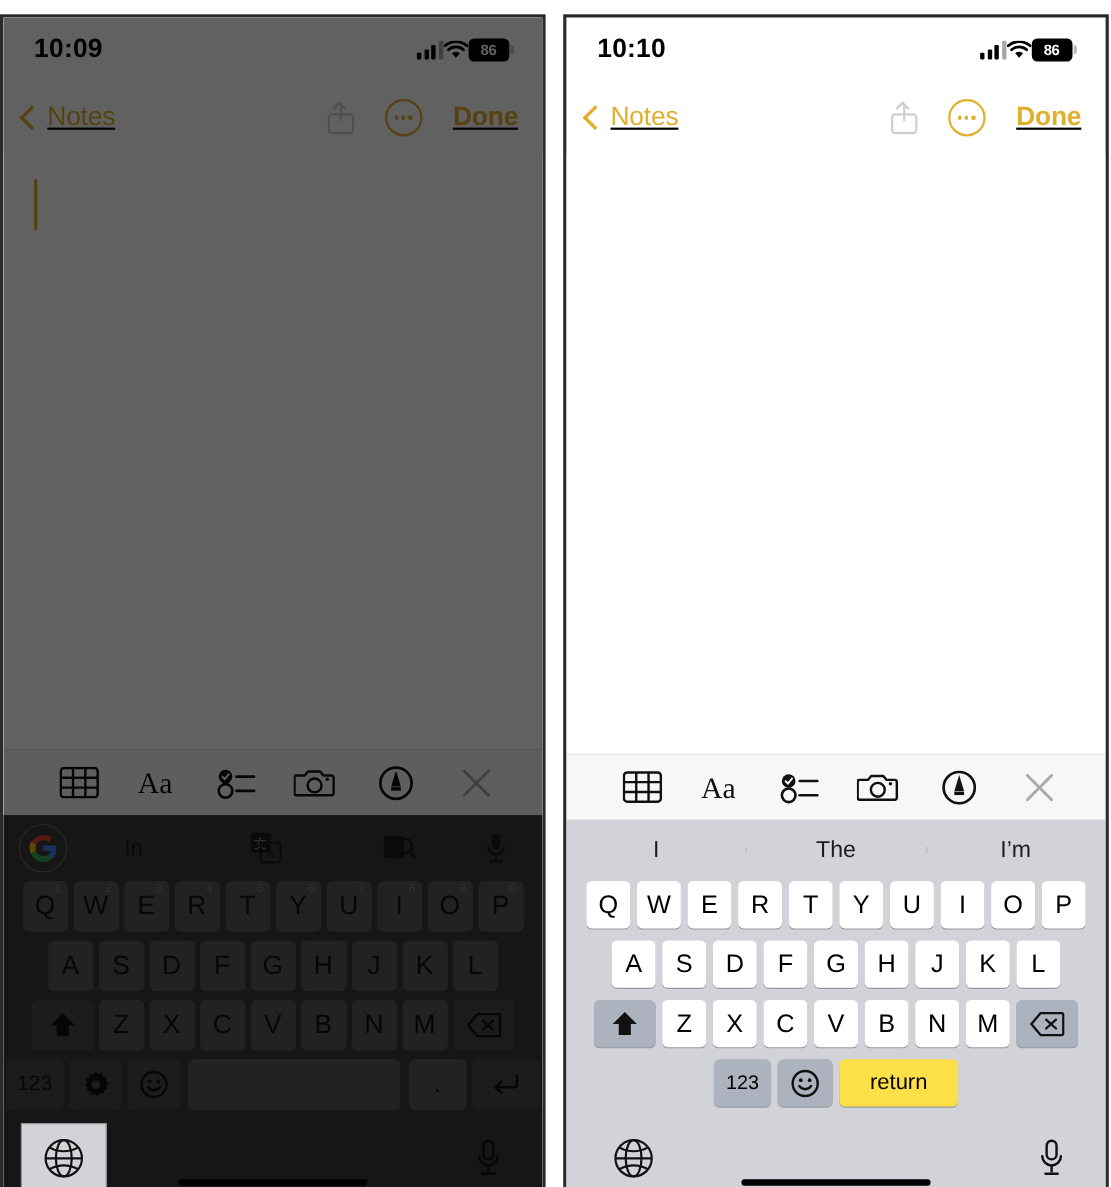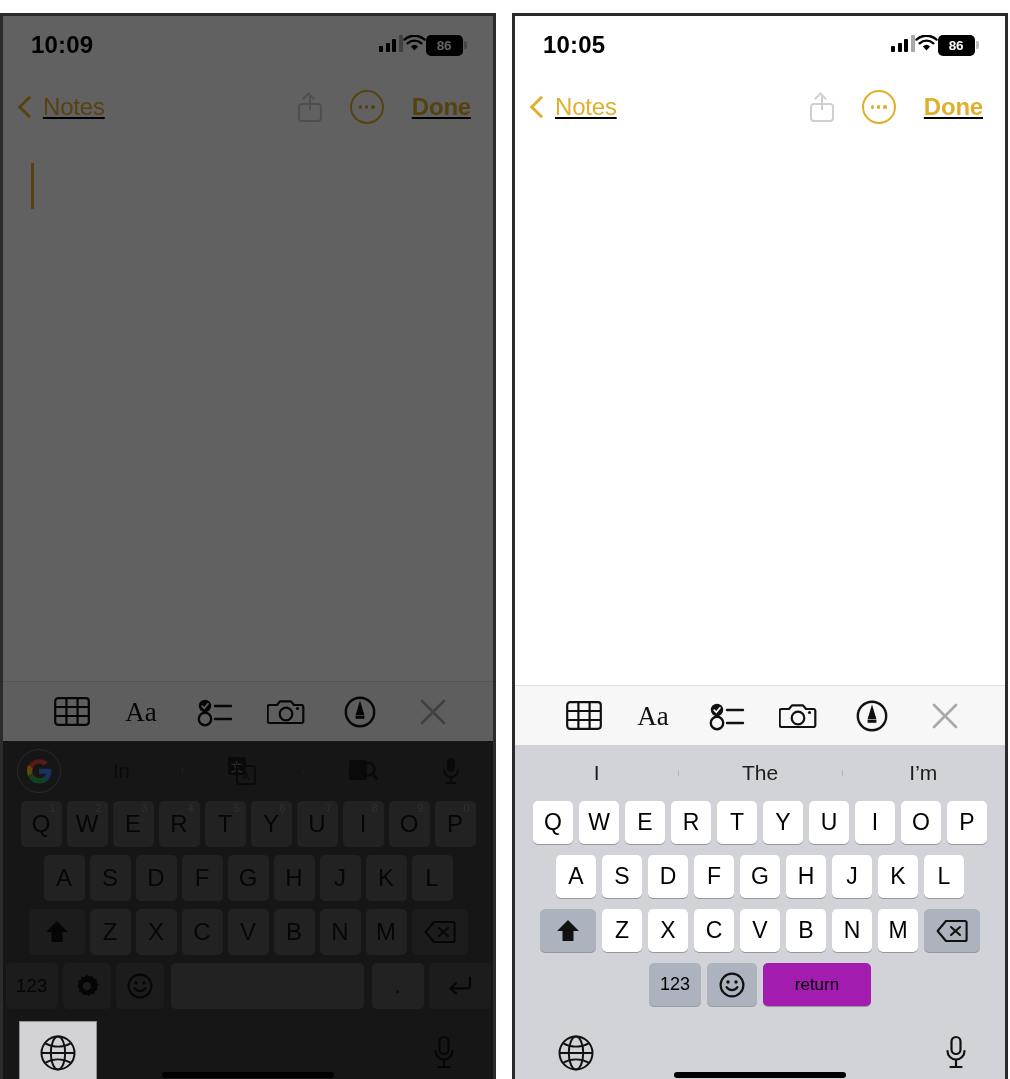--- a/index.html
+++ b/index.html
@@ -13,21 +13,21 @@
   .panel.left{left:0;}
   .panel.right{left:512px;}
 
   .phone{position:absolute;inset:0;display:flex;flex-direction:column;background:#ffffff;}
 
   
   .statusbar{height:58px;flex:0 0 58px;display:flex;align-items:center;
              justify-content:space-between;padding:0 26px 0 28px;box-sizing:border-box;}
   .status-time{font-size:24px;font-weight:bold;color:#000;letter-spacing:.2px;
                font-family:"Liberation Sans",sans-serif;}
-  .status-right{display:flex;}
+  .status-right{display:flex;align-items:center;}
   .bars{display:flex;align-items:flex-end;gap:2.5px;height:17px;}
   .bars i{display:block;width:4px;background:#000;border-radius:1px;}
   .bars i:nth-child(1){height:6px;}
   .bars i:nth-child(2){height:9px;}
   .bars i:nth-child(3){height:13px;}
   .bars i:nth-child(4){height:17px;background:#a8a8a8;}
   .batt{display:flex;align-items:center;}
   .batt-body{width:37px;height:21px;background:#000;border-radius:5px;
              display:flex;align-items:center;justify-content:center;}
   .batt-num{color:#fff;font-size:13.5px;font-weight:bold;letter-spacing:-.3px;}
@@ -74,21 +74,21 @@
   .krow:first-of-type{margin-top:2px;}
   .key{background:#fff;border-radius:5px;height:43px;min-width:40px;flex:0 0 40px;
        display:flex;align-items:center;justify-content:center;font-size:23px;color:#000;
        box-shadow:0 1px 0 rgba(0,0,0,.28);margin:0 3px;}
   .krow.r2{padding:0 21px;}
   .krow.r3{padding:0 0;}
   .key.wide{flex:0 0 56px;background:#adb3be;box-shadow:0 1px 0 rgba(0,0,0,.28);}
   .key.k123{flex:0 0 52px;background:#adb3be;font-size:18px;}
   .key.kemoji{flex:0 0 50px;background:#adb3be;font-size:22px;}
   .key.kspace{flex:1 1 auto;margin:0 6px;font-size:20px;color:#000;}
-  .key.kreturn{flex:0 0 108px;background:#a21caf;font-size:17px;}
+  .key.kreturn{flex:0 0 108px;background:#fde047;font-size:20px;}
   .bottombar{height:72px;display:flex;align-items:center;justify-content:space-between;
              padding:0 36px 0 42px;box-sizing:border-box;position:relative;}
   .homebar{position:absolute;left:50%;transform:translateX(-50%);bottom:11px;
            width:172px;height:6px;border-radius:3px;background:#000;}
 
   
   .kb-g{flex:0 0 auto;background:#3a3a3a;display:flex;flex-direction:column;}
   .g-suggest{height:60px;display:flex;align-items:center;padding:0 14px;box-sizing:border-box;}
   .g-logo{width:42px;height:42px;border-radius:50%;border:1.5px solid #6d6d6d;
           display:flex;align-items:center;justify-content:center;flex:0 0 42px;}
@@ -382,21 +382,21 @@
         </div>
       </div>
     </div>
     <div class="dimmer"></div>
   </div>
 
   <div class="panel right">
     <div class="phone">
 
       <div class="statusbar">
-        <div class="status-time">10:05</div>
+        <div class="status-time">10:10</div>
         <div class="status-right">
           <span class="bars">
               <i></i>
               <i></i>
               <i></i>
               <i></i>
             </span>
           <span>
             <svg width="23" height="17" viewBox="0 0 23 17">
               <path d="M11.5 15.4 L7.9 11.4 A5.4 5.4 0 0 1 15.1 11.4 Z" fill="#000"></path>

